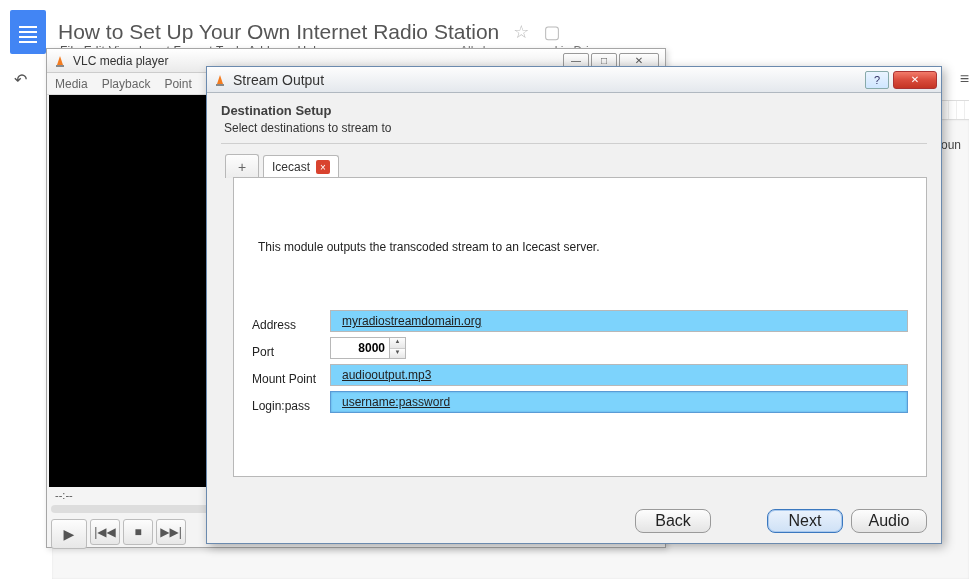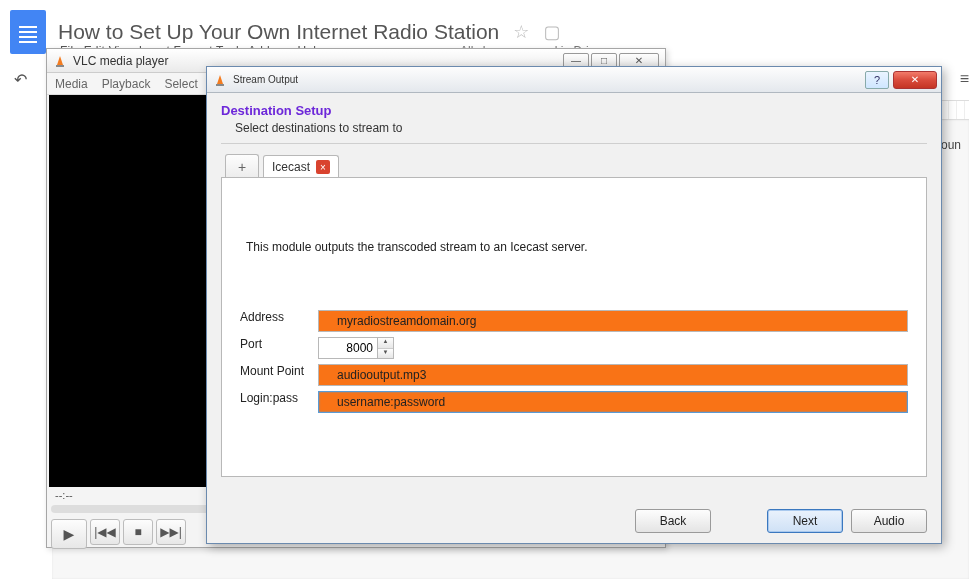--- a/index.html
+++ b/index.html
@@ -35,48 +35,48 @@
   .vlc-time { font-size:11px; color:#555; margin:0 0 4px 4px;}
   .vlc-seek { height:8px; background:#ddd; border-radius:4px; margin-bottom:6px;}
   .vlc-btnrow { display:flex; gap:3px;}
   .vlc-btn { width:30px; height:26px; border:1px solid #bcbcbc; border-radius:3px; background:linear-gradient(#fdfdfd,#e7e7e7); font-size:12px; display:flex; align-items:center; justify-content:center; color:#555; cursor:pointer;}
   .vlc-btn.play { width:36px; height:30px; font-size:14px; }
 
   
   .so-window { position:absolute; top:66px; left:206px; width:736px; height:478px; background:#f1f1f1; border:1px solid #6b8aae; box-shadow:3px 3px 10px rgba(0,0,0,.3); }
   .so-titlebar { height:26px; background:linear-gradient(#fdfdfd,#e4e8ed); display:flex; align-items:center; border-bottom:1px solid #b0b8c0;}
   .so-titlebar .vlc-cone { margin:0 6px;}
-  .so-title { font-size:10px; color:#333; flex:1;}
+  .so-title { font-size:14px; color:#333; flex:1;}
   .so-help { width:24px; height:18px; border:1px solid #8aa; border-radius:2px; background:linear-gradient(#eaf4ff,#cfe6ff); font-size:11px; text-align:center; color:#336; line-height:16px; margin-right:4px; cursor:pointer;}
   .so-close { width:44px; height:18px; border:1px solid #a33; border-radius:3px; background:linear-gradient(#f27b6a,#d94b3c,#c43424); color:#fff; font-size:10px; display:flex; align-items:center; justify-content:center; margin-right:4px; cursor:pointer;}
 
   .so-body { padding:10px 14px; }
-  .so-heading { font-size:13px; font-weight:bold; color:#6d28d9; }
-  .so-sub { font-size:12px; color:#333; margin:3px 0 8px 14px;}
+  .so-heading { font-size:13px; font-weight:bold; color:#404040; }
+  .so-sub { font-size:12px; color:#333; margin:3px 0 8px 3px;}
   .so-hr { border:none; border-top:1px solid #cfcfcf; margin-bottom:10px;}
 
   .tabstrip { display:flex; align-items:flex-end; position:relative; margin-left:4px;}
   .addtab { width:34px; height:24px; border:1px solid #b8b8b8; border-bottom:none; border-radius:3px 3px 0 0; background:linear-gradient(#fdfdfd,#ececec); display:flex; align-items:center; justify-content:center; font-size:14px; color:#666; cursor:pointer;}
   .tab { height:24px; border:1px solid #b8b8b8; border-bottom:1px solid #fff; border-radius:3px 3px 0 0; background:#fff; padding:0 8px; display:flex; align-items:center; gap:6px; font-size:12px; color:#333; margin-left:4px; cursor:pointer; position:relative; top:1px;}
   .tab-x { width:14px; height:14px; background:#d9432f; color:#fff; font-size:10px; border-radius:2px; display:flex; align-items:center; justify-content:center; cursor:pointer;}
 
-  .tabpanel { border:1px solid #b8b8b8; background:#fff; height:300px; padding:18px; position:relative; margin-top:-1px;}
+  .tabpanel { border:1px solid #b8b8b8; background:#fff; height:300px; padding:18px; position:relative; margin-top:-1px;margin-left:12px;}
   .module-desc { font-size:12px; color:#222; margin:44px 0 56px 6px; }
-  .frow { display:flex; align-items:flex-start; margin-bottom:5px; }
+  .frow { display:flex; align-items:flex-end; margin-bottom:5px; }
   .flabel { width:78px; font-size:12px; color:#222; }
-  .finput { flex:1; height:22px; border:1px solid #b8b8b8; background:#f97316; padding:0 18px; font-size:12px; color:#222;}
+  .finput { flex:1; height:22px; border:1px solid #b8b8b8; background:#7dd3fc; padding:0 11px; font-size:12px; color:#222;text-decoration:underline;}
   .finput.active { border:1px solid #5a9bd5; box-shadow:0 0 2px #5a9bd5 inset;}
   .portwrap { width:80px; display:flex; }
-  .portinput { width:60px; height:22px; border:1px solid #b8b8b8; text-align:right; padding:0 4px; font-size:12px;}
+  .portinput { width:60px; height:22px; border:1px solid #b8b8b8; text-align:right; padding:0 4px; font-size:12px;font-weight:bold;}
   .spinner { width:16px; border:1px solid #b8b8b8; border-left:none; display:flex; flex-direction:column;}
   .spinner div{ flex:1; font-size:6px; text-align:center; color:#555; background:linear-gradient(#fdfdfd,#e7e7e7); cursor:pointer;}
   .spinner div:first-child{ border-bottom:1px solid #ccc;}
 
   .so-footer { position:absolute; bottom:10px; right:14px; display:flex; gap:8px;}
-  .dlgbtn { width:76px; height:24px; border:1px solid #9a9a9a; border-radius:3px; background:linear-gradient(#fdfdfd,#e4e4e4); font-size:12px; color:#222; cursor:pointer;}
+  .dlgbtn { width:76px; height:24px; border:1px solid #9a9a9a; border-radius:8px; background:linear-gradient(#fdfdfd,#e4e4e4); font-size:16px; color:#222; cursor:pointer;}
   .dlgbtn.primary { border:1px solid #3b78bf; background:linear-gradient(#eaf2fc,#cfe1f6); box-shadow:0 0 0 1px #a9c9ee inset;margin-left:48px;}
 </style>
 </head>
 <body>
 
 <div class="gdocs-topbar">
   <div class="gdocs-icon"></div>
   <div class="gdocs-title">How to Set Up Your Own Internet Radio Station</div>
   <div class="gdocs-star">☆</div>
   <div class="gdocs-folder">▢</div>
@@ -101,21 +101,21 @@
     <span class="vlc-title">VLC media player</span>
     <div class="winbtns">
       <div class="winbtn">—</div>
       <div class="winbtn">□</div>
       <div class="winbtn close">✕</div>
     </div>
   </div>
   <div class="vlc-menubar">
     <span>Media</span>
     <span>Playback</span>
-    <span>Select</span>
+    <span>Point</span>
   </div>
   <div class="vlc-video"></div>
   <div class="vlc-controls">
     <div class="vlc-time">--:--</div>
     <div class="vlc-seek"></div>
     <div class="vlc-btnrow">
       <div class="vlc-btn play">▶</div>
       <div class="vlc-btn">|◀◀</div>
       <div class="vlc-btn">■</div>
       <div class="vlc-btn">▶▶|</div>

